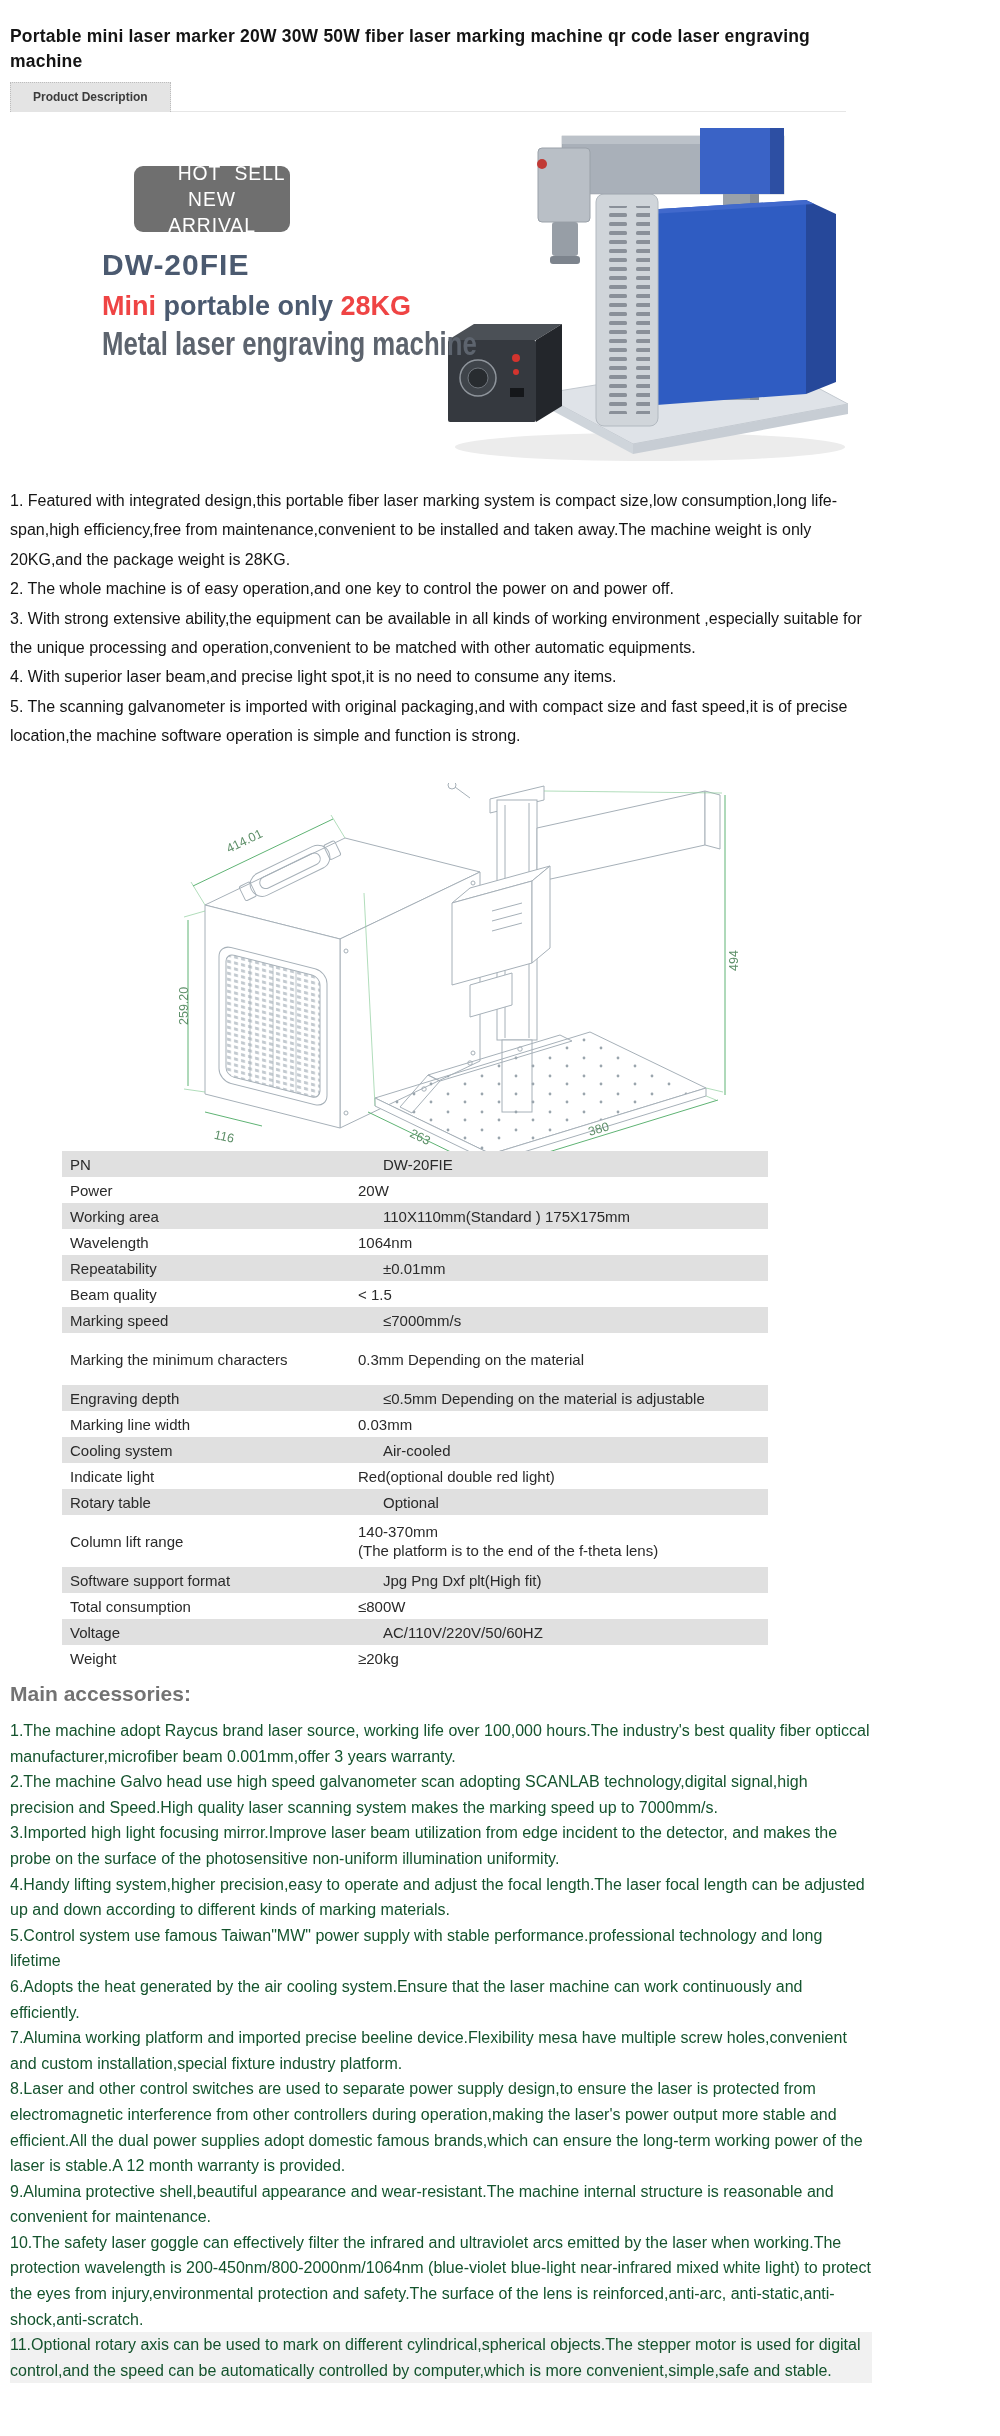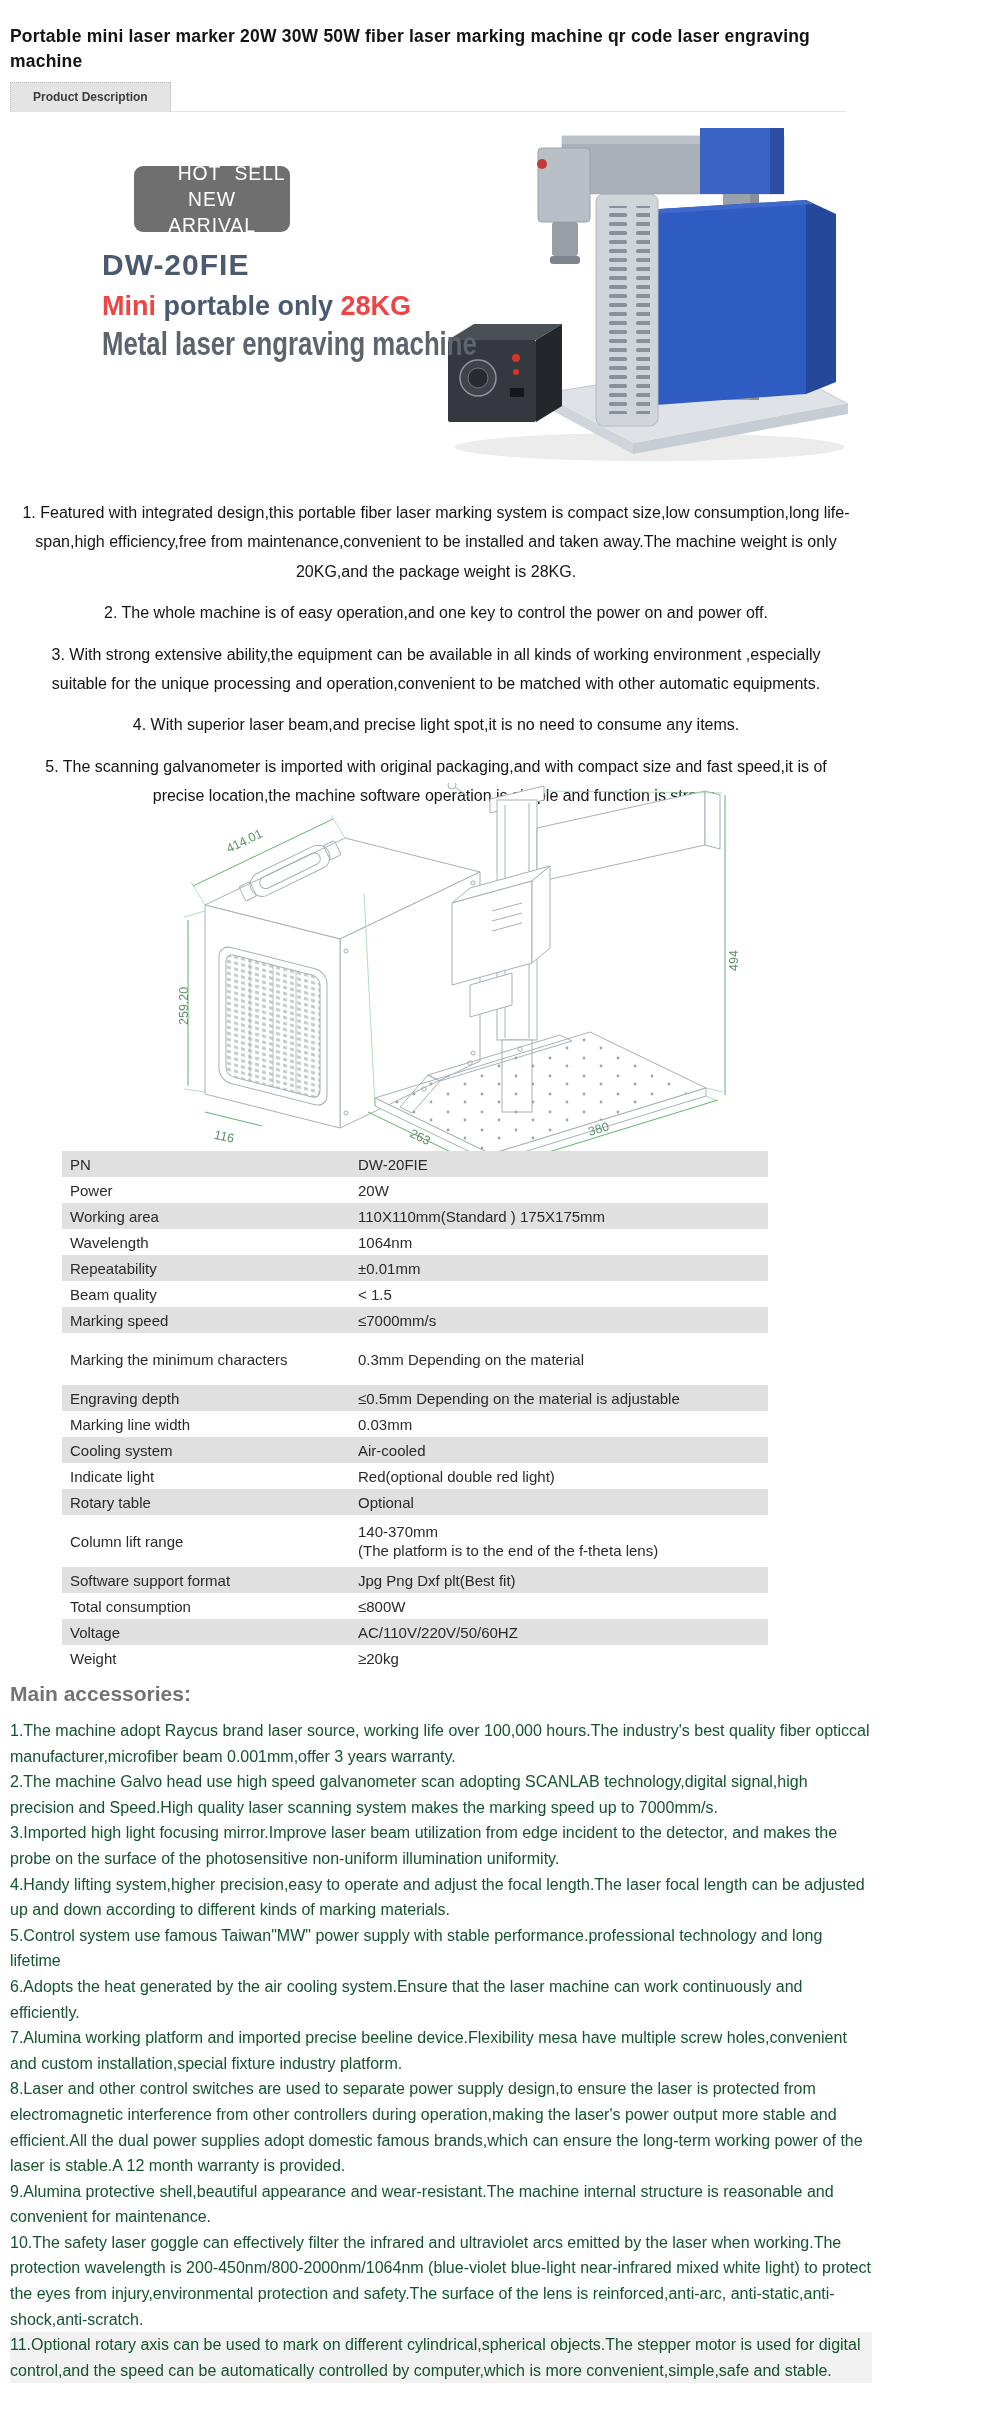--- a/index.html
+++ b/index.html
@@ -20,33 +20,33 @@
          display:flex;flex-direction:column;justify-content:center;align-items:flex-end;}
   .badge div{font-size:21px;line-height:26px;letter-spacing:1px;word-spacing:8px;transform:scaleX(.92);}
   .model{position:absolute;top:136px;left:92px;font-size:30px;font-weight:bold;color:#4b5a70;letter-spacing:1px;}
   .subtitle{position:absolute;top:179px;left:92px;font-size:27px;font-weight:bold;color:#4b5a70;white-space:pre;}
   .subtitle .blue{color:#ef4444;}
   .tagline{position:absolute;top:213px;left:92px;font-size:33px;font-weight:bold;color:#5d646e;
            transform:scaleX(.78);transform-origin:left top;white-space:nowrap;}
   .machine-art{position:absolute;top:0;right:-14px;width:470px;height:368px;}
   
   .features{position:absolute;top:486px;left:10px;width:852px;font-size:16px;line-height:29.4px;color:#141414;}
-  .features p{margin:12px;text-align:center;}
+  .features p{margin:0;}
   
   .drawing{position:absolute;top:783px;left:0;width:1000px;height:400px;}
   .draw-line{stroke:#a6b0b8;fill:none;stroke-width:1;}
   .draw-fill{stroke:#a6b0b8;fill:#fff;stroke-width:1;}
   .dim{stroke:#5fb374;stroke-width:1;fill:none;}
   .dim-ext{stroke:#8fcf9e;stroke-width:.7;fill:none;}
   .dim-text{fill:#5d8f68;font-size:12.5px;font-family:"Liberation Sans",sans-serif;}
   
   .specs{position:absolute;top:1151px;left:62px;width:706px;font-size:15px;color:#2a2a2a;}
   .tr{display:flex;height:26px;align-items:center;}
   .tr.tall{height:52px;}
-  .tr.g{background:#e0e0e0;}
+  .tr.g{background:#e0e0e0;gap:25px;}
   .td.label{width:278px;padding-left:8px;flex:none;}
   .td.value{flex:1;padding-left:10px;}
   .td.value .v2{display:block;}
   .tr.tall .td.value span{display:block;line-height:19px;}
   
   .acc-heading{position:absolute;top:1682px;left:10px;margin:0;font-size:21px;font-weight:bold;color:#737373;}
   .accessories{position:absolute;top:1718px;left:10px;width:862px;font-size:16px;line-height:25.6px;color:#14532d;}
   .accessories p{margin:0;}
   .accessories p.hl{background:#f1f1f1;}
 </style>
@@ -254,21 +254,21 @@
     </div>
     <div class="tr tall">
       <div class="td label">Column lift range</div>
       <div class="td value">
         <span>140-370mm</span>
         <span class="v2">(The platform is to the end of the f-theta lens)</span>
       </div>
     </div>
     <div class="tr g">
       <div class="td label">Software support format</div>
-      <div class="td value">Jpg Png Dxf plt(Best fit)</div>
+      <div class="td value">Jpg Png Dxf plt(High fit)</div>
     </div>
     <div class="tr">
       <div class="td label">Total consumption</div>
       <div class="td value">≤800W</div>
     </div>
     <div class="tr g">
       <div class="td label">Voltage</div>
       <div class="td value">AC/110V/220V/50/60HZ</div>
     </div>
     <div class="tr">

